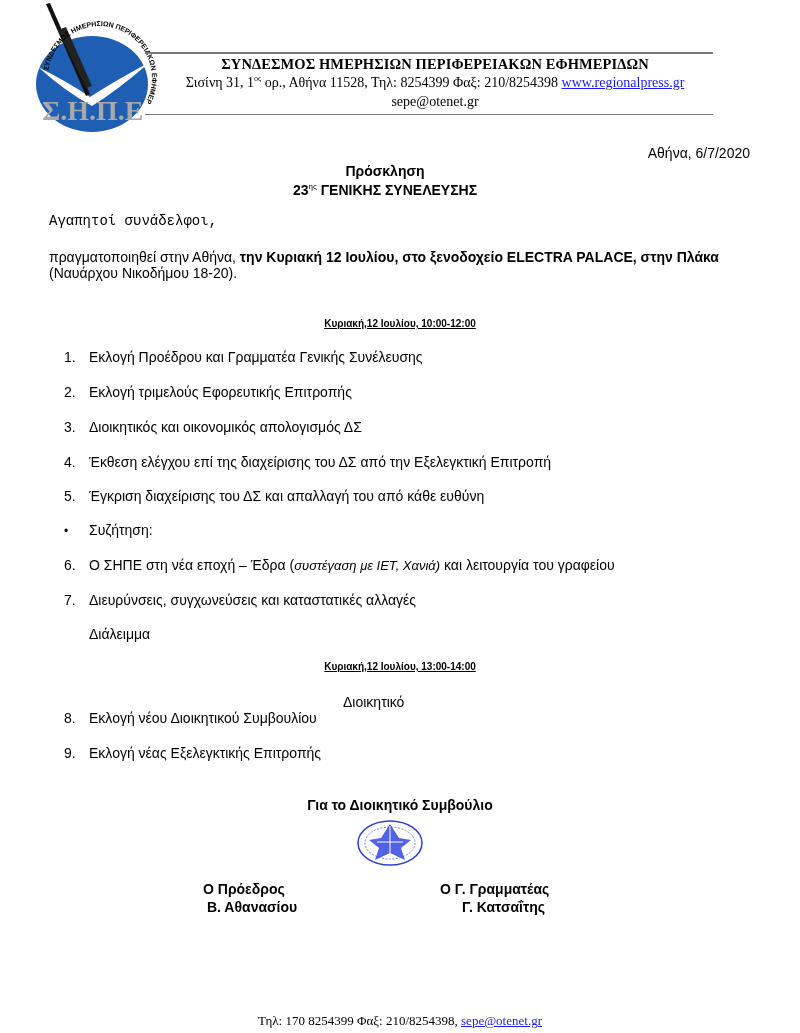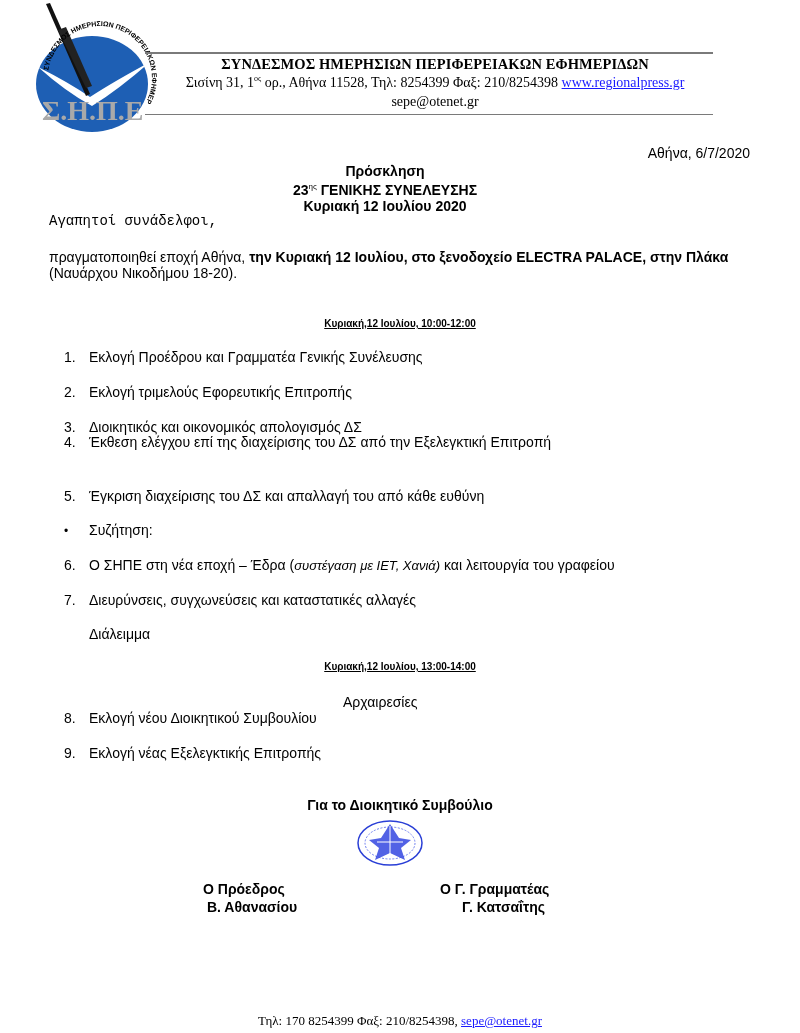--- a/index.html
+++ b/index.html
@@ -73,47 +73,46 @@
   <span>Σισίνη 31, 1</span><sup>ος</sup><span> ορ., Αθήνα 11528, Τηλ: 8254399 Φαξ: 210/8254398 </span><a class="link" href="#">www.regionalpress.gr</a>
 </div>
 <div class="lh lh-email serif">sepe@otenet.gr</div>
 <div class="rule bottom"></div>
 
 <div class="date sans">Αθήνα, 6/7/2020</div>
 
 <div class="heading sans">
   <div>Πρόσκληση</div>
   <div><span>23</span><sup>ης</sup><span> ΓΕΝΙΚΗΣ ΣΥΝΕΛΕΥΣΗΣ</span></div>
-  <div>Κυριακή 12 Ιουλίου 2020</div>
 </div>
 
 <div class="greeting sans">Αγαπητοί συνάδελφοι,</div>
 
 <div class="para sans">
-  <span>πραγματοποιηθεί  εποχή Αθήνα, </span><b>την Κυριακή 12 Ιουλίου, στο ξενοδοχείο ELECTRA PALACE, στην Πλάκα</b><br>
+  <span>πραγματοποιηθεί  στην Αθήνα, </span><b>την Κυριακή 12 Ιουλίου, στο ξενοδοχείο ELECTRA PALACE, στην Πλάκα</b><br>
   <span>(Ναυάρχου Νικοδήμου 18-20).</span>
 </div>
 
 <div class="session s1 sans">Κυριακή,12 Ιουλίου, 10:00-12:00</div>
 
 <div class="item sans" style="top:349px"><span class="num">1.</span><span>Εκλογή Προέδρου και Γραμματέα Γενικής Συνέλευσης</span></div>
 <div class="item sans" style="top:384px"><span class="num">2.</span><span>Εκλογή τριμελούς Εφορευτικής Επιτροπής</span></div>
 <div class="item sans" style="top:419px"><span class="num">3.</span><span>Διοικητικός και οικονομικός απολογισμός ΔΣ</span></div>
-<div class="item sans" style="top:434px"><span class="num">4.</span><span>Έκθεση  ελέγχου επί της διαχείρισης του ΔΣ  από την Εξελεγκτική Επιτροπή</span></div>
+<div class="item sans" style="top:454px"><span class="num">4.</span><span>Έκθεση  ελέγχου επί της διαχείρισης του ΔΣ  από την Εξελεγκτική Επιτροπή</span></div>
 <div class="item sans" style="top:488px"><span class="num">5.</span><span>Έγκριση διαχείρισης του ΔΣ και απαλλαγή του από κάθε ευθύνη</span></div>
 
 <div class="item bullet sans" style="top:522px"><span class="num">•</span><span>Συζήτηση:</span></div>
 
 <div class="item sans" style="top:557px"><span class="num">6.</span><span>Ο ΣΗΠΕ στη νέα εποχή – Έδρα (</span><i style="font-size:13px">συστέγαση με ΙΕΤ, Χανιά)</i><span> και λειτουργία του γραφείου</span></div>
 <div class="item sans" style="top:592px"><span class="num">7.</span><span>Διευρύνσεις, συγχωνεύσεις και καταστατικές αλλαγές</span></div>
 
 <div class="plain sans" style="left:89px; top:626px">Διάλειμμα</div>
 
 <div class="session s2 sans">Κυριακή,12 Ιουλίου, 13:00-14:00</div>
-<div class="plain sans" style="left:343px; top:694px">Αρχαιρεσίες</div>
+<div class="plain sans" style="left:343px; top:694px">Διοικητικό</div>
 
 <div class="item sans" style="top:710px"><span class="num">8.</span><span>Εκλογή νέου Διοικητικού Συμβουλίου</span></div>
 <div class="item sans" style="top:745px"><span class="num">9.</span><span>Εκλογή  νέας Εξελεγκτικής Επιτροπής</span></div>
 
 <div class="council sans">Για το Διοικητικό Συμβούλιο</div>
 
 <div class="stamp">
   <svg width="70" height="50" viewBox="0 0 70 50">
     <ellipse cx="35" cy="25" rx="32" ry="22" fill="none" stroke="#2a3fd6" stroke-width="1.5"></ellipse>
     <ellipse cx="35" cy="25" rx="25" ry="16" fill="none" stroke="#6f7ff0" stroke-width="1" stroke-dasharray="2 1.5"></ellipse>

